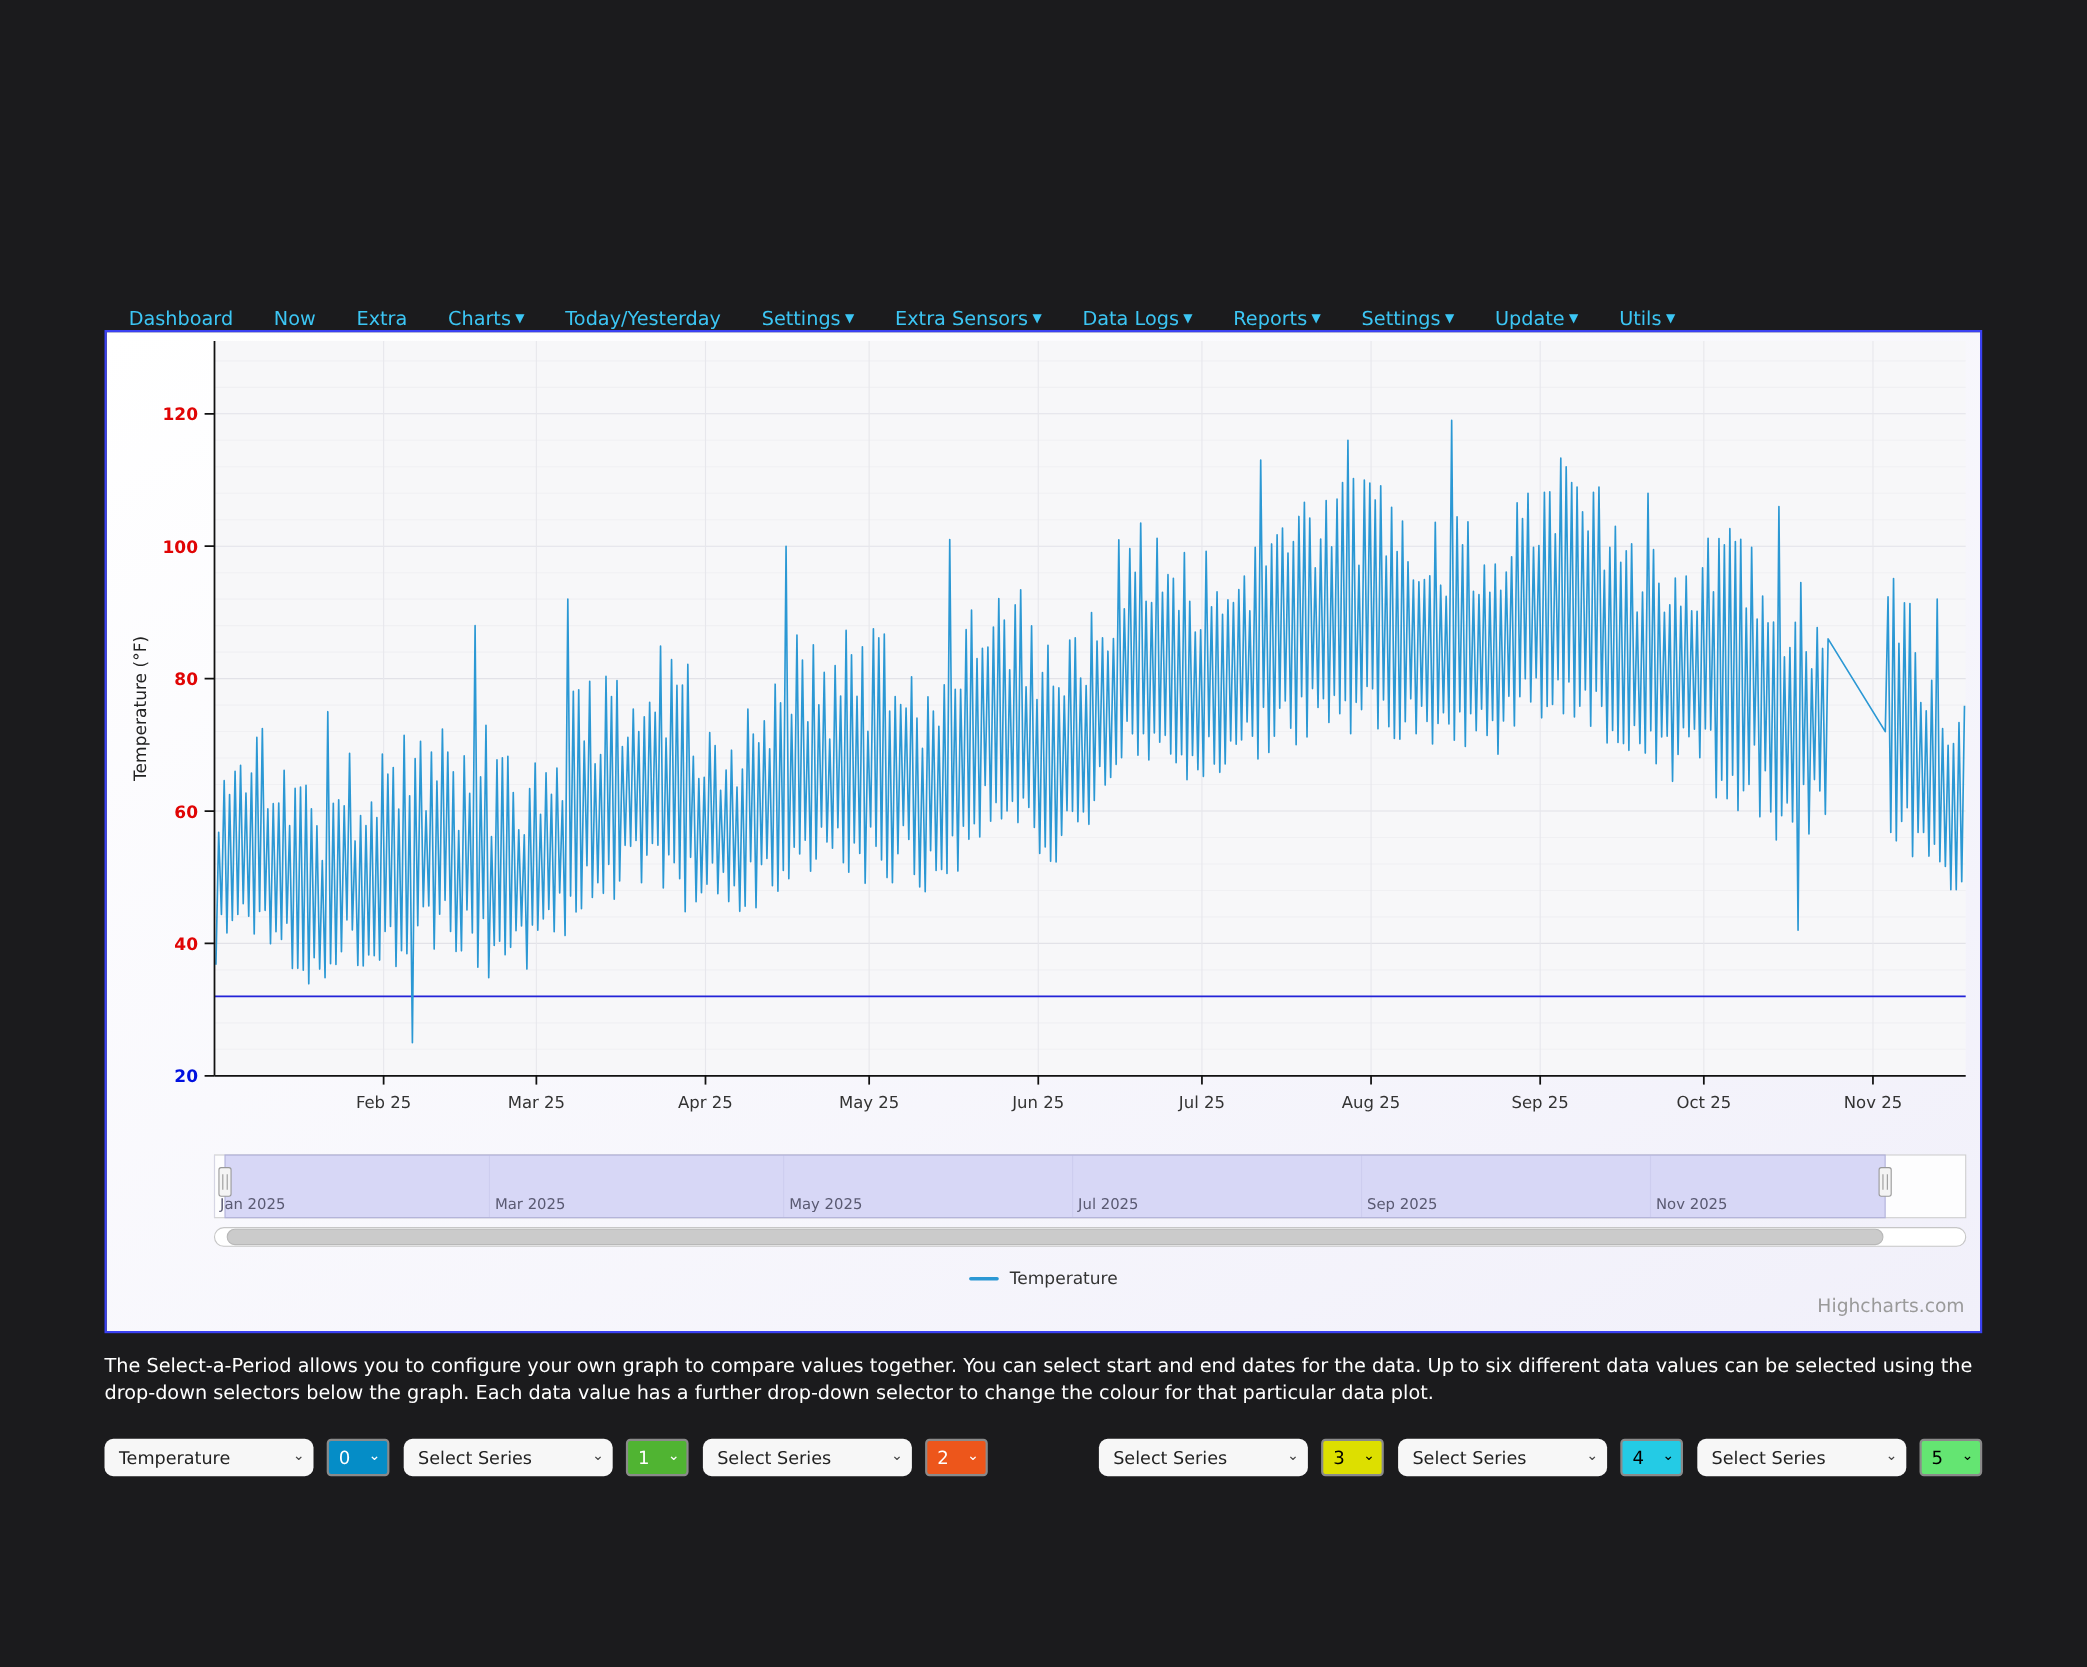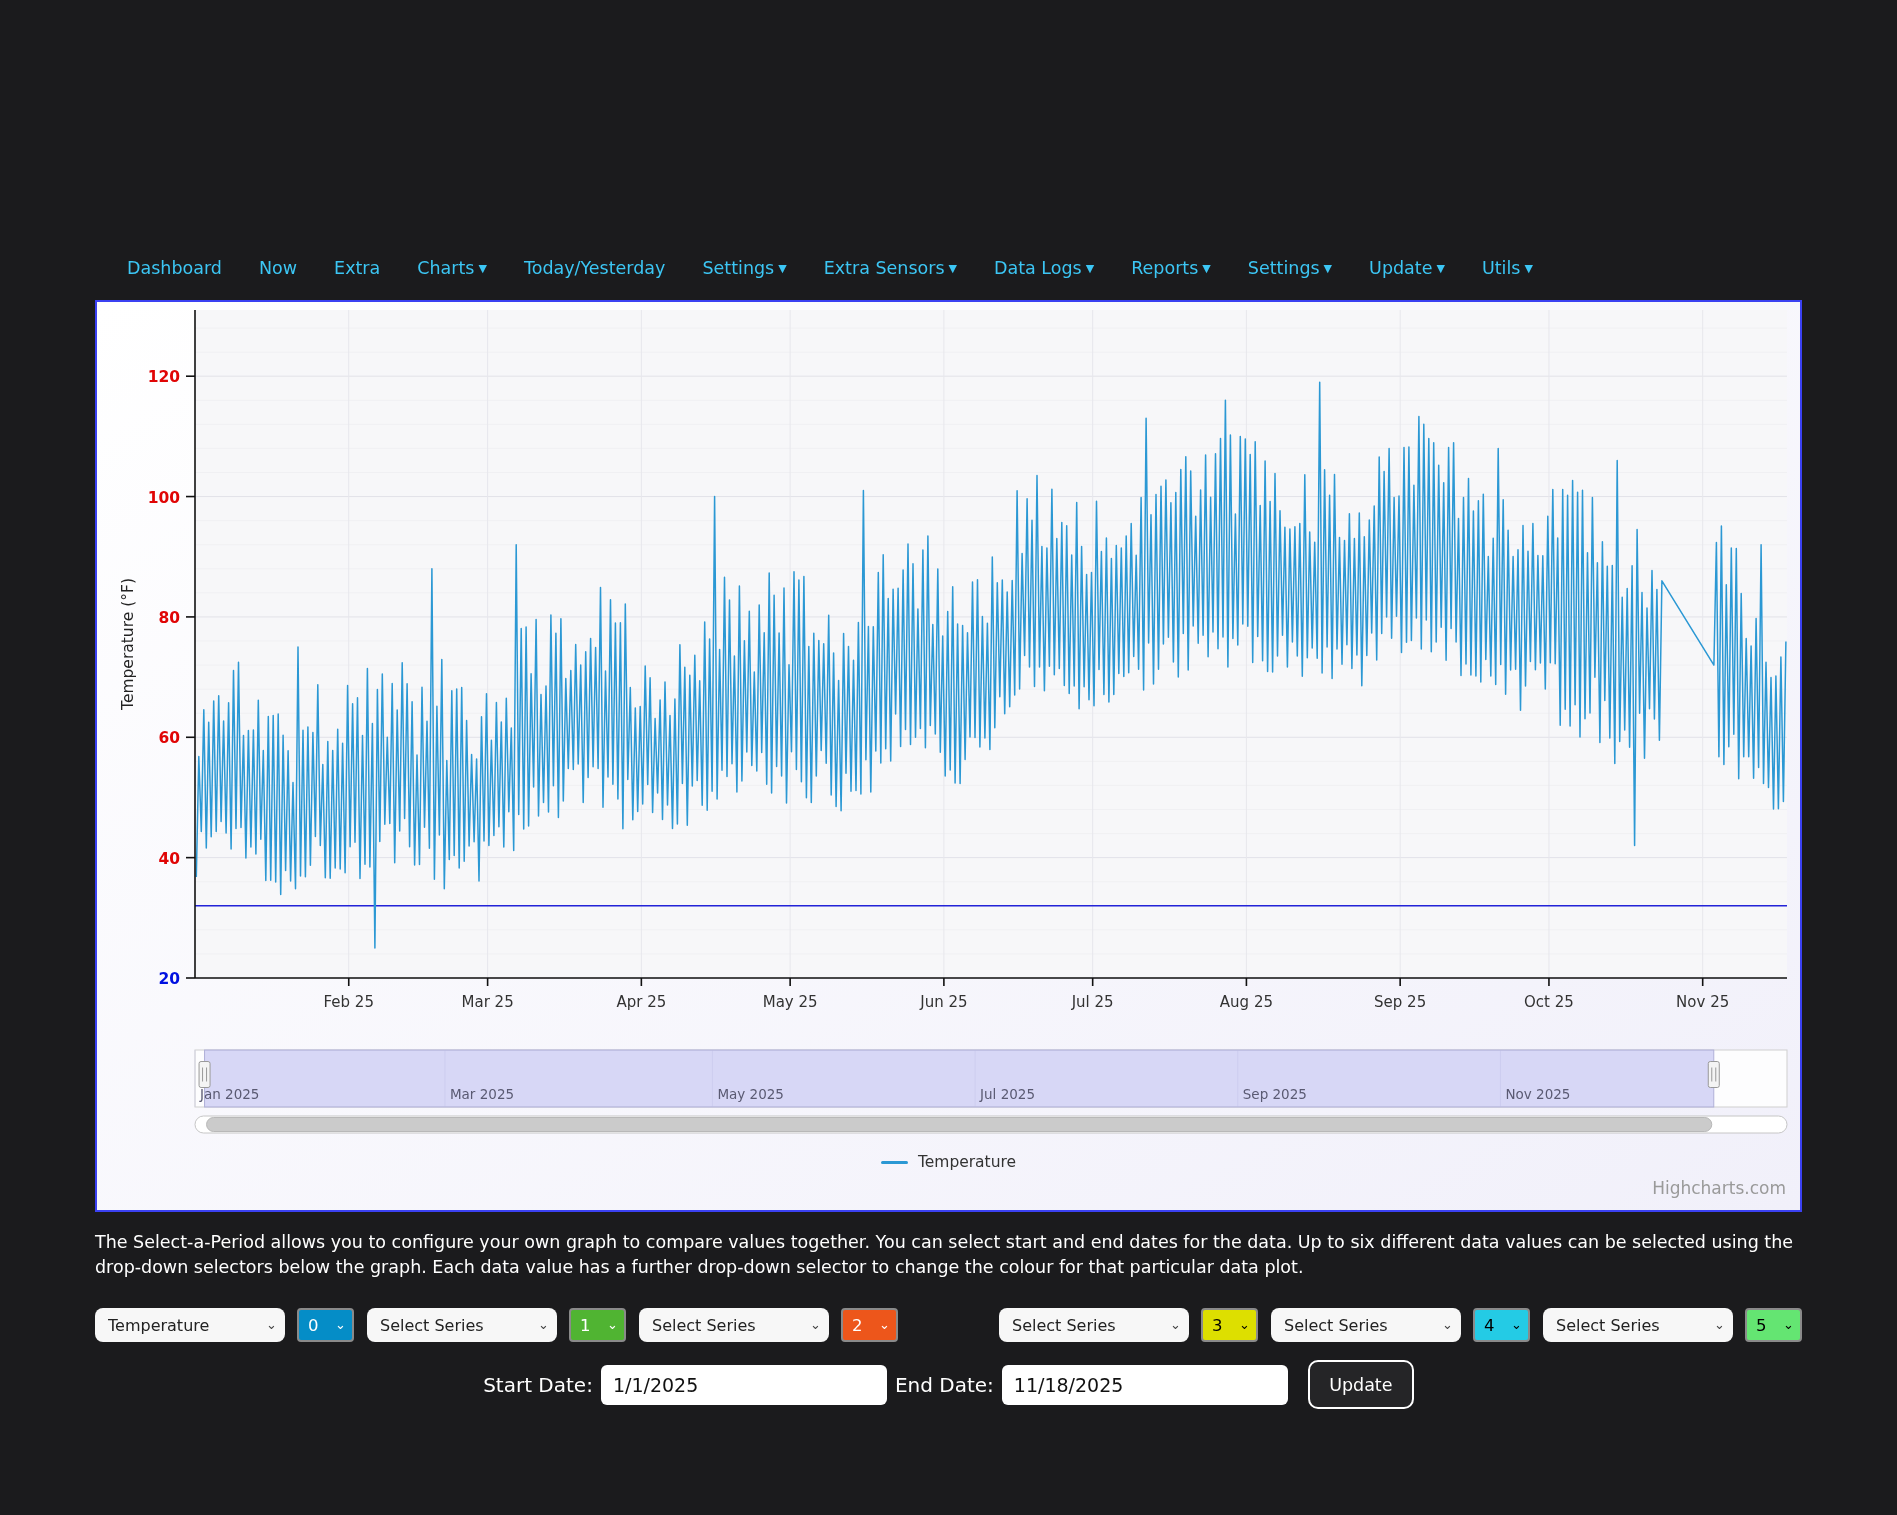--- a/index.html
+++ b/index.html
@@ -20,22 +20,22 @@
   .header-title{font-size:21px;font-weight:bold;color:#101010;}
   .menu-btn{
     position:absolute;right:10px;top:50%;transform:translateY(-50%);
     width:47px;height:37px;background:#fff;border:1px solid #c9c9c9;border-radius:6px;
     display:flex;flex-direction:column;align-items:center;justify-content:center;gap:4px;cursor:pointer;
   }
   .menu-btn span{display:block;width:26px;height:4px;background:#616161;border-radius:2px;}
 
   
   .nav-bar{
-    position:absolute;left:110px;top:236px;width:1707px;height:64px;
-    display:flex;align-items:center;gap:37px;padding-left:17px;box-sizing:border-box;
+    position:absolute;left:100px;top:236px;width:1707px;height:64px;
+    display:flex;align-items:flex-end;gap:37px;padding-left:17px;box-sizing:border-box;
   }
   .nav-link{color:#3cc6f4;font-size:17.5px;cursor:pointer;white-space:nowrap;}
   .nav-link .caret{font-size:11px;margin-left:4px;position:relative;top:-2px;}
 
   
   .chart-panel{
     position:absolute;left:95px;top:300px;width:1707px;height:912px;
     background:linear-gradient(150deg,#ffffff 0%,#f1f0fa 100%);
     border:2px solid #3b41f2;box-sizing:border-box;
   }
@@ -262,22 +262,15 @@
         <span class="sel-wrap"><select class="series"><option>Select Series</option></select><span class="chev">⌄</span></span>
         <span class="sel-wrap"><select class="colorsel" style="background-color: rgb(36, 203, 229); color: rgb(0, 0, 0);"><option>4</option></select><span class="chev" style="color: rgb(0, 0, 0);">⌄</span></span>
       </div>
       <div class="pair">
         <span class="sel-wrap"><select class="series"><option>Select Series</option></select><span class="chev">⌄</span></span>
         <span class="sel-wrap"><select class="colorsel" style="background-color: rgb(100, 229, 114); color: rgb(0, 0, 0);"><option>5</option></select><span class="chev" style="color: rgb(0, 0, 0);">⌄</span></span>
       </div>
     </div>
   </div>
 
-  <div class="date-row">
-    <span class="date-label">Start Date:</span>
-    <input class="date" type="text" value="1/1/2025" style="">
-    <span class="date-label">End Date:</span>
-    <input class="date" type="text" value="11/18/2025" style="">
-    <button class="update-btn">Update</button>
-  </div>
 
 
 </div>
 
 </body></html>

